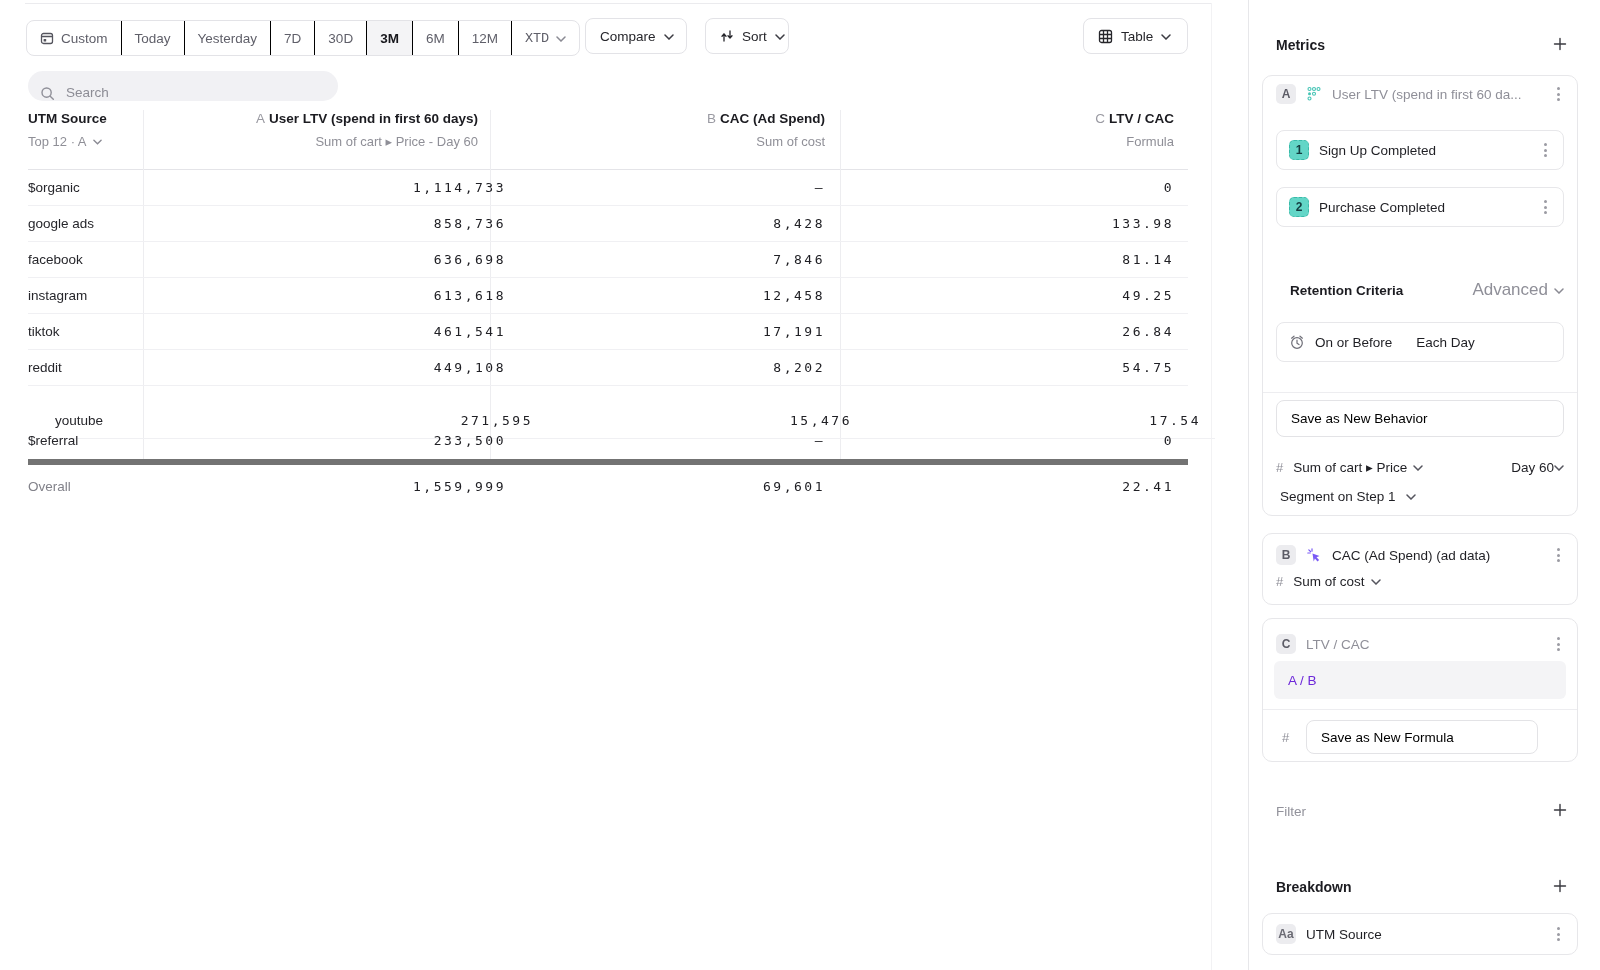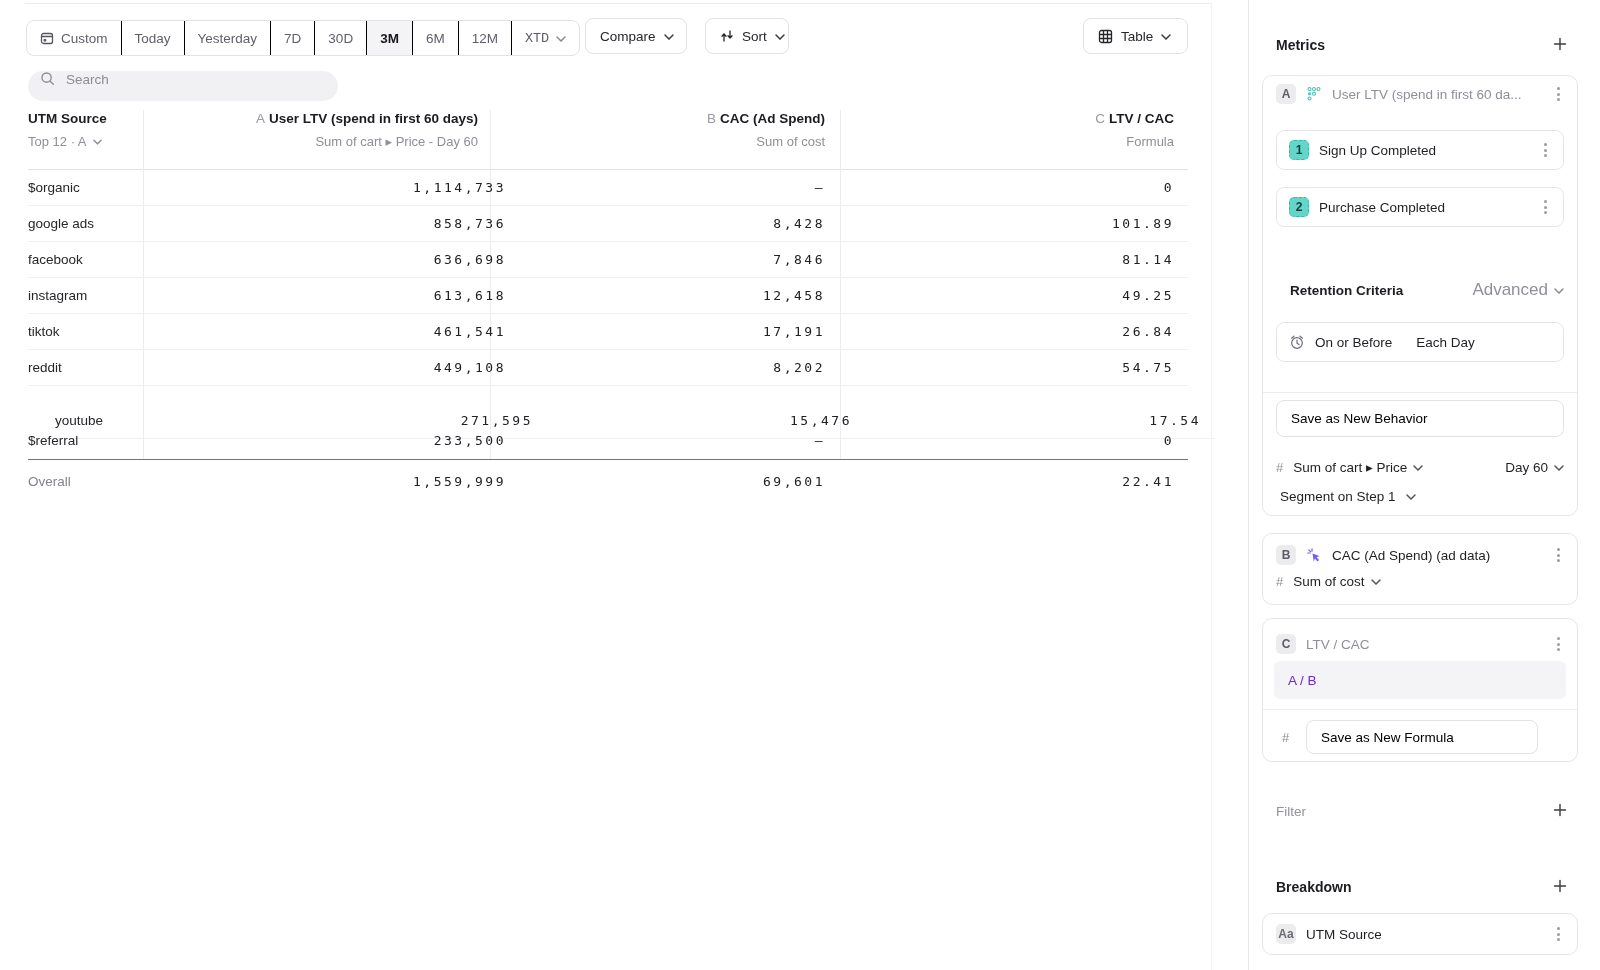--- a/index.html
+++ b/index.html
@@ -21,21 +21,21 @@
   .seg-btn:last-child{border-right:none;font-family:Liberation Mono, monospace;}
   .seg-btn.selected{background:#f4f4f6;color:#17171c;font-weight:700;}
   .btn{position:absolute;height:36px;display:flex;align-items:center;gap:8px;
     border:1px solid #e3e3e7;border-radius:8px;background:#fff;padding:0 14px;
     color:#26262b;cursor:pointer;box-sizing:border-box;}
   .compare-btn{left:585px;top:18px;width:102px;}
   .sort-btn{left:705px;top:18px;width:84px;}
   .table-btn{left:1083px;top:18px;width:105px;}
   
   .search{left:28px;top:71px;width:310px;height:30px;background:#f1f1f4;
-    border-radius:15px;display:flex;align-items:flex-start;gap:9px;padding:0 12px;box-sizing:border-box;}
+    border-radius:15px;display:flex;align-items:flex-end;gap:9px;padding:0 12px;box-sizing:border-box;}
   .search input{border:none;outline:none;background:transparent;width:240px;
     font:13.5px "Liberation Sans",sans-serif;color:#34343a;}
   .search input::placeholder{color:#8c8c95;}
   
   .th{top:112px;line-height:1;}
   .th .t1{font-weight:700;color:#1b1b20;}
   .th .t2{margin-top:9px;color:#8f8f97;font-size:13px;}
   .th-rowhdr{left:28px;width:112px;text-align:left;}
   .th-a{left:160px;width:318px;text-align:right;}
   .th-b{left:500px;width:325px;text-align:right;}
@@ -44,21 +44,21 @@
   .hline{left:28px;width:1160px;height:1px;background:#e4e4e8;}
   .vline{width:1px;background:#ededf0;top:110px;height:349px;}
   .row{left:28px;width:1160px;height:36px;border-bottom:1px solid #f0f0f3;}
   .row,.orow{position:absolute;}
   .cell{position:absolute;top:50%;transform:translateY(-50%);}
   .c0{left:0;width:112px;color:#26262b;}
   .ca{left:132px;width:346px;text-align:right;}
   .cb{left:472px;width:325px;text-align:right;}
   .cc{left:822px;width:324px;text-align:right;}
   .num{font-family:"DejaVu Sans Mono",monospace;font-size:13px;letter-spacing:2.5px;color:#202025;}
-  .orow{left:28px;width:1160px;top:459px;height:42px;border-top:1px solid #737373;}
+  .orow{left:28px;width:1160px;top:459px;height:42px;border-top:6px solid #737373;}
   .orow .c0{color:#82828a;}
   
   .sec-title{font-size:14px;font-weight:700;color:#1c1c21;}
   .sec-title.muted{color:#92929b;font-weight:400;font-size:13.5px;}
   .plus{width:16px;height:16px;cursor:pointer;}
   .card{position:absolute;left:1262px;width:316px;border:1px solid #e7e7ea;
     border-radius:10px;background:#fff;box-sizing:border-box;}
   .badge{width:20px;height:20px;border-radius:5px;background:#ececef;color:#5c5c66;
     font-size:12px;font-weight:700;display:flex;align-items:center;justify-content:center;flex:none;}
   .badge.teal{background:#63d6c7;color:#143c3f;border:1px dashed #3bb9a8;box-sizing:border-box;}
@@ -188,21 +188,21 @@
 <div class="row" style="top:169px;">
   <span class="cell c0">$organic</span>
   <span class="cell ca num">1,114,733</span>
   <span class="cell cb num">–</span>
   <span class="cell cc num">0</span>
 </div>
 <div class="row" style="top:205px;">
   <span class="cell c0">google ads</span>
   <span class="cell ca num">858,736</span>
   <span class="cell cb num">8,428</span>
-  <span class="cell cc num">101.89</span>
+  <span class="cell cc num">133.98</span>
 </div>
 <div class="row" style="top:241px;">
   <span class="cell c0">facebook</span>
   <span class="cell ca num">636,698</span>
   <span class="cell cb num">7,846</span>
   <span class="cell cc num">81.14</span>
 </div>
 <div class="row" style="top:277px;">
   <span class="cell c0">instagram</span>
   <span class="cell ca num">613,618</span>
@@ -305,21 +305,21 @@
 </div>
 <div class="rowflex" style="left:1276px;top:459px;width:288px;">
   <span class="hash"></span>
   <span class="dark" style="display:flex;align-items:center;gap:6px;">
     <span>Sum of cart ▸ Price</span>
     <svg class="chev" width="10" height="6" viewBox="0 0 10 6">
         <path d="M1 1l4 4 4-4" stroke="#55555e" stroke-width="1.5" fill="none" stroke-linecap="round"></path>
       </svg>
   </span>
   <span style="flex:1;"></span>
-  <span class="dark" style="display:flex;align-items:center;gap:6px;">
+  <span class="dark" style="display:flex;align-items:center;">
     <span>Day 60</span>
     <svg class="chev" width="10" height="6" viewBox="0 0 10 6">
         <path d="M1 1l4 4 4-4" stroke="#55555e" stroke-width="1.5" fill="none" stroke-linecap="round"></path>
       </svg>
   </span>
 </div>
 <div class="rowflex" style="left:1280px;top:489px;">
   <span class="dark">Segment on Step 1</span>
   <svg class="chev" width="10" height="6" viewBox="0 0 10 6">
       <path d="M1 1l4 4 4-4" stroke="#55555e" stroke-width="1.5" fill="none" stroke-linecap="round"></path>

